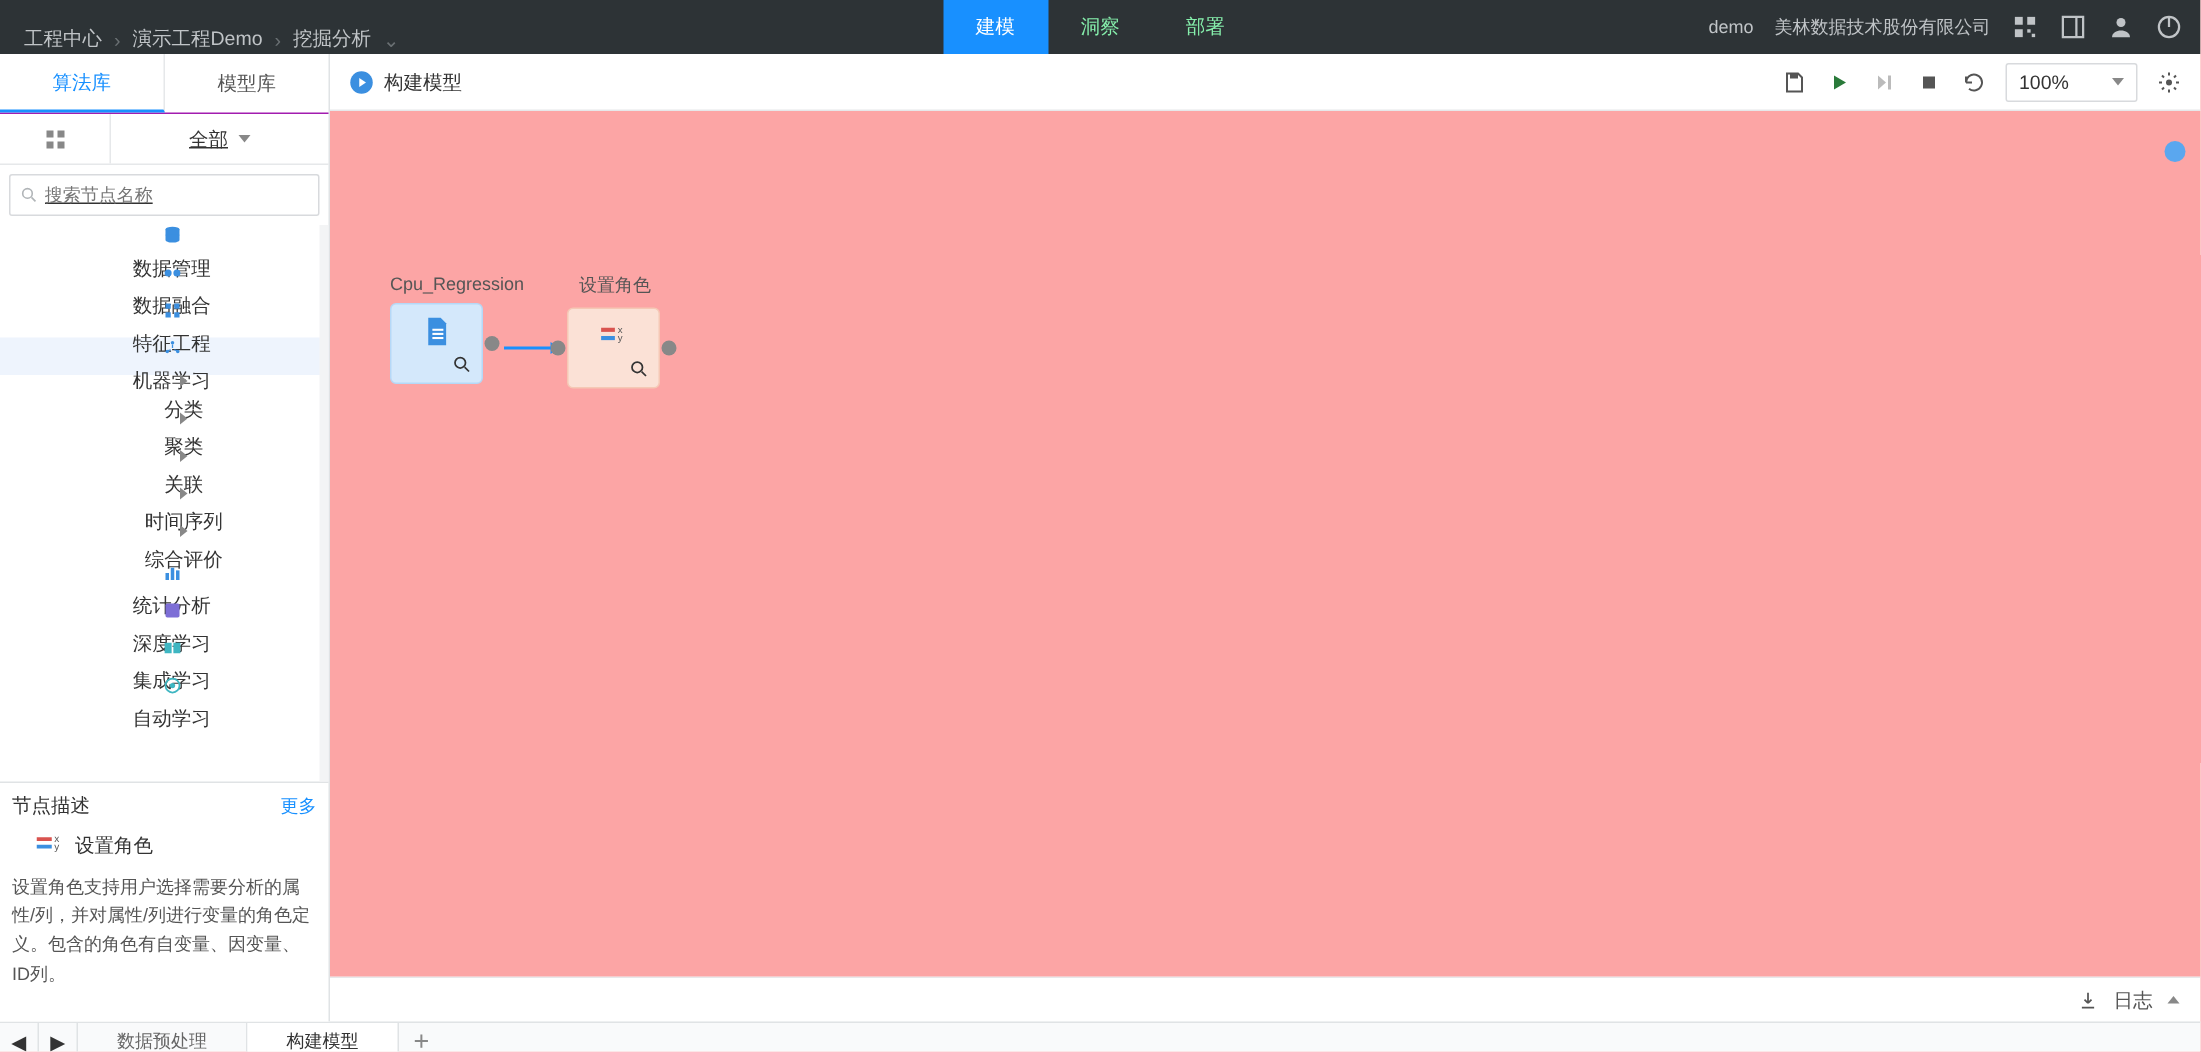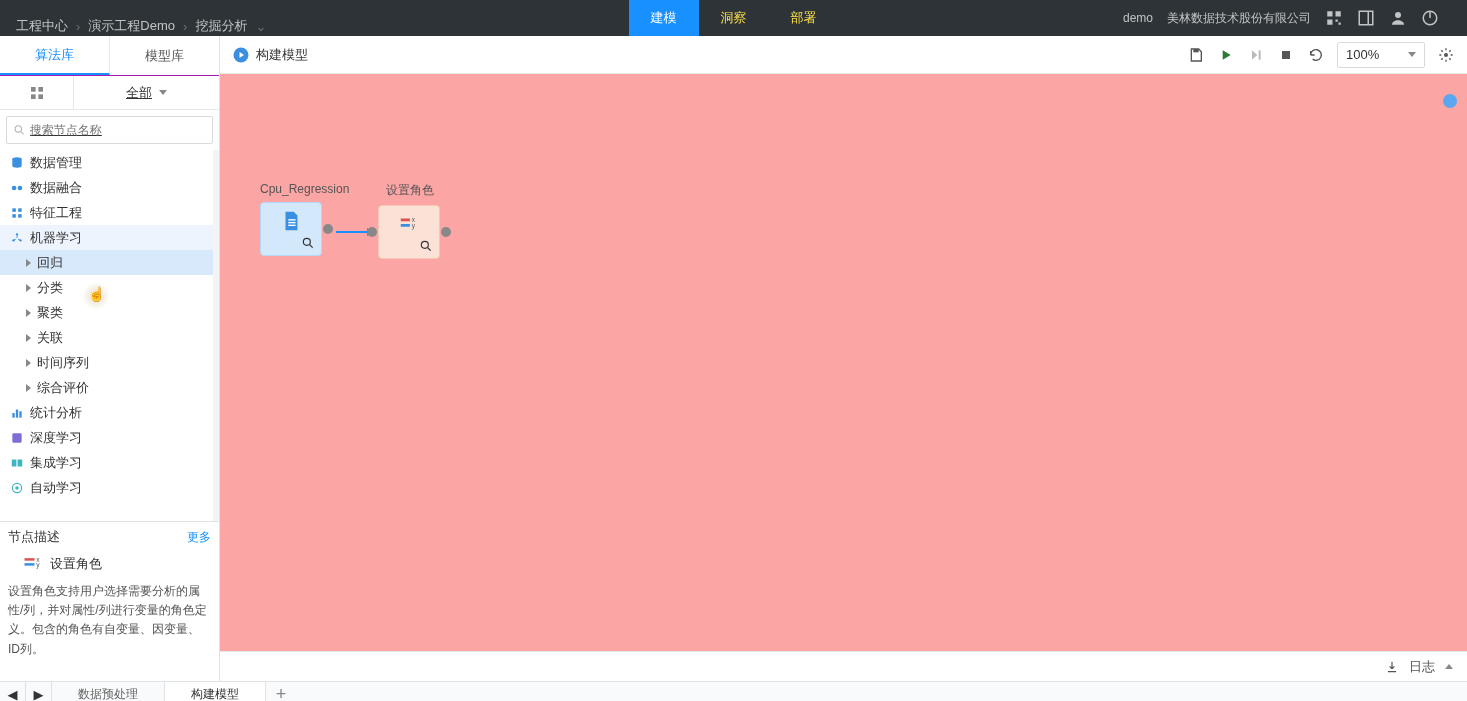--- a/index.html
+++ b/index.html
@@ -4,23 +4,23 @@
 <style>
 * { margin: 0; padding: 0; box-sizing: border-box; font-family: "Microsoft YaHei", Arial, sans-serif; }
 body { width: 1467px; height: 701px; overflow: hidden; background: #fff; font-size: 13px; color: #333; }
 
 
 .top-header { height: 36px; background: #2d3336; display: flex; align-items: center; color: #c0c4c7; position: relative; }
 .breadcrumb { display: flex; align-items: center; padding-left: 16px; gap: 8px; margin-top: 16px; }
 .breadcrumb span { font-size: 13px; }
 .breadcrumb .sep { color: #6a7073; }
 .top-tabs { position: absolute; left: 50%; transform: translateX(-50%); display: flex; height: 100%; }
-.top-tab { padding: 0 22px; display: flex; align-items: center; color: #fde047; cursor: pointer; }
+.top-tab { padding: 0 22px; display: flex; align-items: center; color: #86efac; cursor: pointer; }
 .top-tab.active { background: #1890ff; color: #fff; }
-.top-right { margin-left: auto; display: flex; align-items: center; gap: 14px; padding-right: 28px; }
+.top-right { margin-left: auto; display: flex; align-items: center; gap: 14px; padding-right: 12px; }
 .top-right .txt { font-size: 12px; }
 .icon-btn { width: 18px; height: 18px; display: flex; align-items: center; justify-content: center; cursor: pointer; }
 .icon-btn svg { width: 18px; height: 18px; fill: #c0c4c7; }
 
 
 .main { display: flex; height: 645px; }
 .sidebar { width: 220px; border-right: 1px solid #e0e3e5; display: flex; flex-direction: column; background: #fff; }
 
 
 .side-tabs { display: flex; height: 40px; border-bottom: 1px solid #a21caf; }
@@ -34,21 +34,21 @@
 .filter-right { flex: 1; display: flex; align-items: center; justify-content: center; gap: 7px; cursor: pointer; text-decoration: underline; }
 .chev-down { width: 0; height: 0; border-left: 4px solid transparent; border-right: 4px solid transparent; border-top: 5px solid #888; }
 
 
 .search-box { margin: 6px 6px; height: 28px; border: 1px solid #d8dadd; border-radius: 2px; display: flex; align-items: center; padding: 0 6px; background: #fff; text-decoration: underline; }
 .search-box input { border: none; outline: none; width: 100%; font-size: 12px; color: #333; background: transparent; }
 .search-icon { width: 14px; height: 14px; margin-right: 4px; fill: #b0b4b7; }
 
 
 .cat-list { flex: 1; overflow-y: auto; position: relative; }
-.cat-item { display: flex; align-items: center; height: 25px; padding-left: 10px; gap: 6px; cursor: pointer; }
+.cat-item { display: flex; align-items: center; height: 25px; padding-left: 10px; gap: 6px; cursor: pointer; flex-direction: column; }
 .cat-item.selected { background: #eef4fd; }
 .cat-item.sub { padding-left: 26px; }
 .cat-item.sub.highlight { background: #d9e9fc; }
 .cat-icon { width: 14px; height: 14px; display: flex; align-items: center; justify-content: center; }
 .cat-icon svg { width: 14px; height: 14px; }
 .caret-right { width: 0; height: 0; border-top: 4px solid transparent; border-bottom: 4px solid transparent; border-left: 5px solid #888; }
 .scroll-track { position: absolute; right: 0; top: 0; width: 6px; height: 100%; background: #f3f4f5; }
 
 
 .cursor-hand { position: absolute; left: 82px; top: 132px; width: 28px; height: 28px; border-radius: 50%; background: radial-gradient(circle, rgba(210,180,140,0.5) 0%, rgba(210,180,140,0.0) 70%); pointer-events: none; }
@@ -219,25 +219,20 @@
         <span class="cat-icon">
             <svg viewBox="0 0 24 24" class="ic-blue">
               <circle cx="12" cy="6" r="2"></circle>
               <circle cx="6" cy="16" r="2"></circle>
               <circle cx="18" cy="16" r="2"></circle>
               <path d="M12 8v4M10 14l-3 1M14 14l3 1" stroke="#3b8fe0" stroke-width="1.5" fill="none"></path>
             </svg>
           </span>
         <span>机器学习</span>
       </div>
-      <div class="cat-item sub highlight">
-        <span class="caret-right"></span>
-        <span>回归</span>
-        <div class="cursor-hand"></div>
-      </div>
       <div class="cat-item sub">
         <span class="caret-right"></span>
         <span>分类</span>
       </div>
       <div class="cat-item sub">
         <span class="caret-right"></span>
         <span>聚类</span>
       </div>
       <div class="cat-item sub">
         <span class="caret-right"></span>

